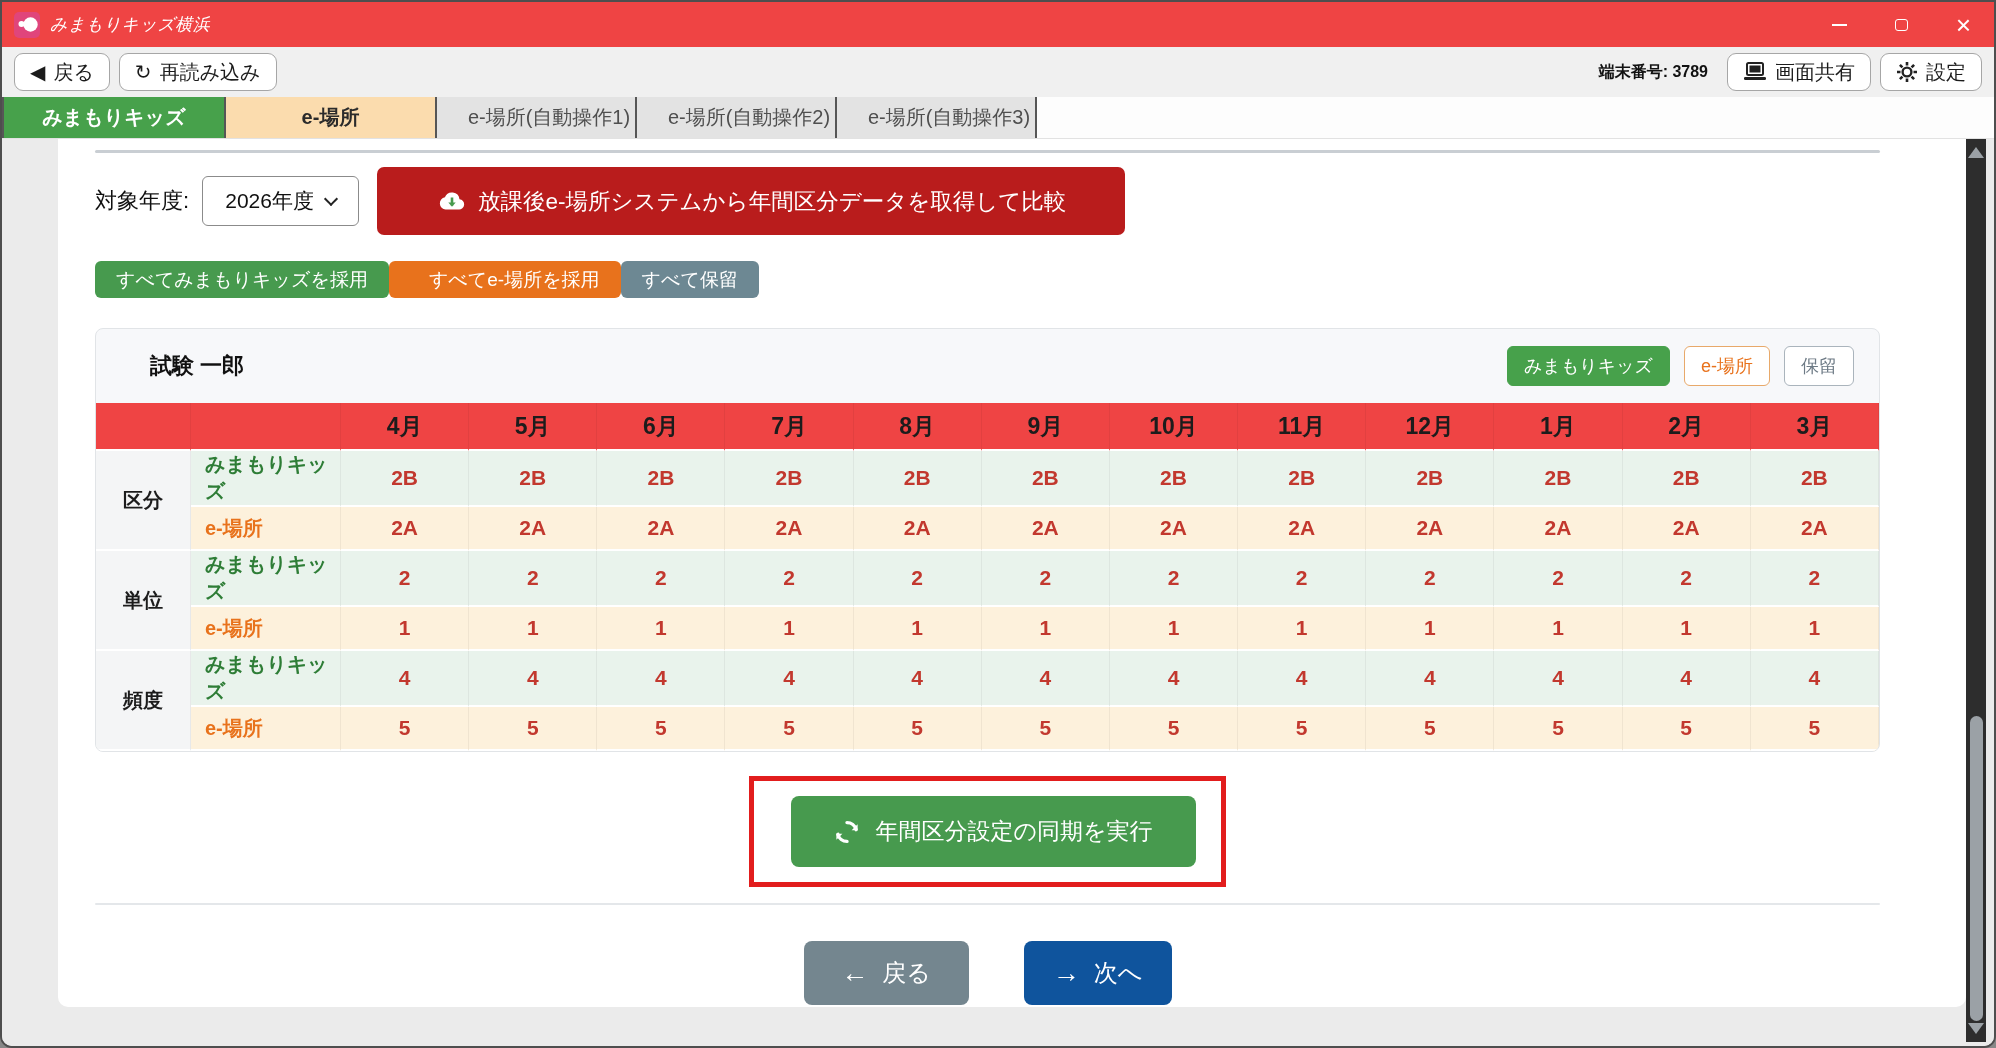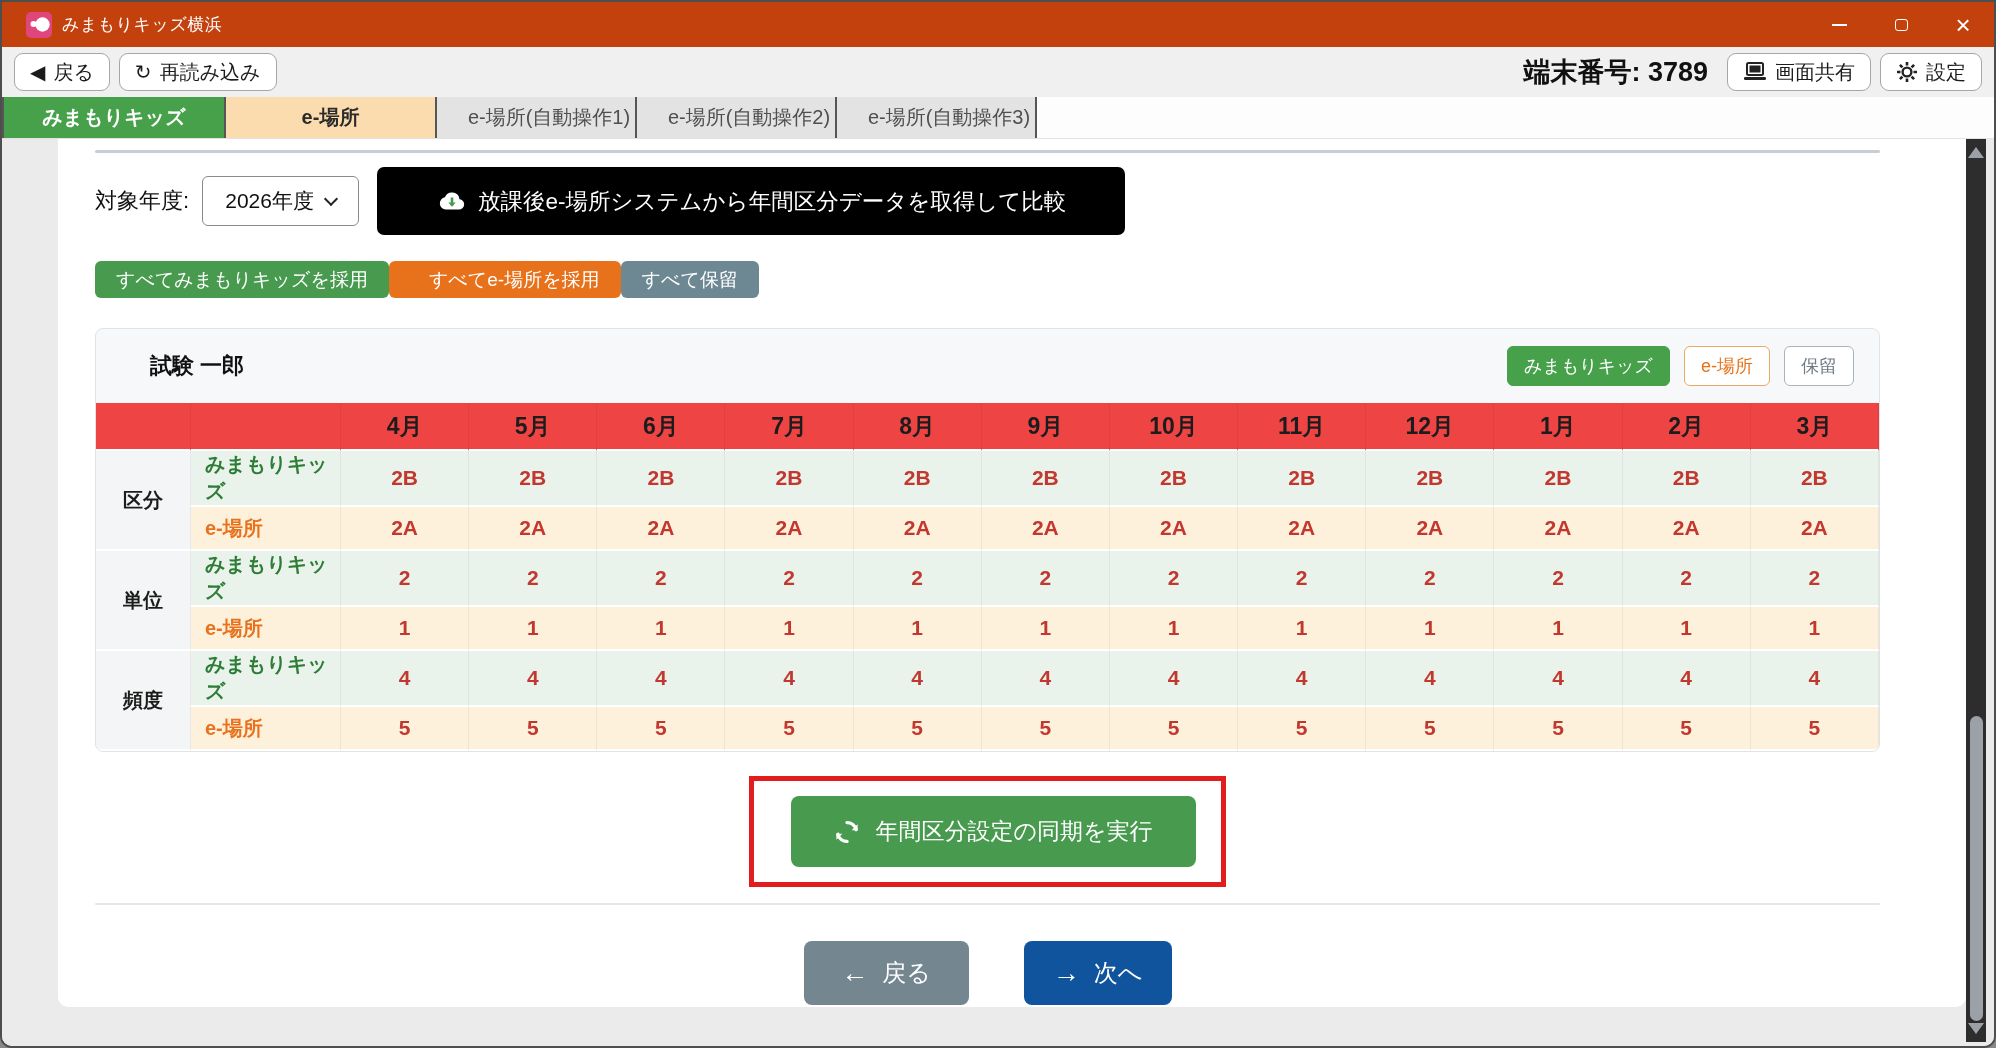--- a/index.html
+++ b/index.html
@@ -11,23 +11,24 @@
   .window {
     width: 1996px; height: 1048px;
     border: 2px solid #4e4e4e;
     border-radius: 0 0 12px 12px;
     overflow: hidden;
     display: flex; flex-direction: column;
     background: #ebebeb;
   }
   
   .titlebar {
-    height: 45px; background: #c2410c; flex: 0 0 45px;
-    display: flex; align-items: center; padding-left: 24px;
+    height: 45px; background: #ef4444; flex: 0 0 45px;
+    display: flex; align-items: center; padding-left: 12px;
     color: #fff;
+    font-style: italic;
   }
   .app-icon { width: 26px; height: 26px; margin-right: 10px; flex: 0 0 26px; }
   .titlebar-title { font-size: 17px; letter-spacing: .5px; }
   .titlebar-spacer { flex: 1; }
   .win-btn {
     width: 62px; height: 45px; display: flex; align-items: center; justify-content: center;
     cursor: default;
   }
   .glyph-min { width: 15px; height: 2px; background: #fff; }
   .glyph-max { width: 13px; height: 12px; border: 1.7px solid #fff; border-radius: 3px; }
@@ -37,21 +38,21 @@
     height: 50px; flex: 0 0 50px; background: #f0f0f0;
     display: flex; align-items: center; padding: 0 12px; gap: 9px;
   }
   .tb-btn {
     height: 38px; background: #fff; border: 1.5px solid #a6a6a6; border-radius: 9px;
     font-size: 20px; color: #1b1b1b; padding: 0 15px;
     display: inline-flex; align-items: center; gap: 8px;
     font-family: inherit;
   }
   .toolbar-spacer { flex: 1; }
-  .terminal-no { font-size: 27px; font-weight: 700; color: #111; margin-right: 10px; }
+  .terminal-no { font-size: 16px; font-weight: 700; color: #111; margin-right: 10px; }
   .tb-icon { display: inline-flex; align-items: center; }
   
   .tabbar {
     height: 42px; flex: 0 0 42px; background: #fdfdfd;
     display: flex; align-items: stretch;
     border-bottom: 1px solid #e2e2e2;
   }
   .tab {
     display: flex; align-items: center; justify-content: center;
     font-size: 20px; border-right: 2px solid #565656; cursor: default;
@@ -76,21 +77,21 @@
   .year-select {
     width: 157px; height: 50px; background: #fff; border: 1.5px solid #8b8b8b; border-radius: 6px;
     display: inline-flex; align-items: center; justify-content: center; gap: 12px;
     font-size: 21px; color: #101010; font-family: inherit;
   }
   .chev-down {
     width: 10px; height: 10px; border-right: 2.4px solid #222; border-bottom: 2.4px solid #222;
     transform: rotate(45deg); margin-top: -5px;
   }
   .fetch-btn {
-    margin-left: 5px; width: 748px; height: 68px; background: #000000; border: none; border-radius: 7px;
+    margin-left: 5px; width: 748px; height: 68px; background: #b91c1c; border: none; border-radius: 7px;
     color: #fff; font-size: 22.5px; display: inline-flex; align-items: center; justify-content: center; gap: 12px;
     font-family: inherit;
   }
   
   .bulk-row { margin-top: 26px; display: flex; gap: 0; }
   .bulk-btn {
     height: 37px; border: none; border-radius: 6px; color: #fff; font-size: 19px;
     padding: 0 21px; display: inline-flex; align-items: center; font-family: inherit;
   }
   .bulk-btn.green  { background: #479a4e; }

